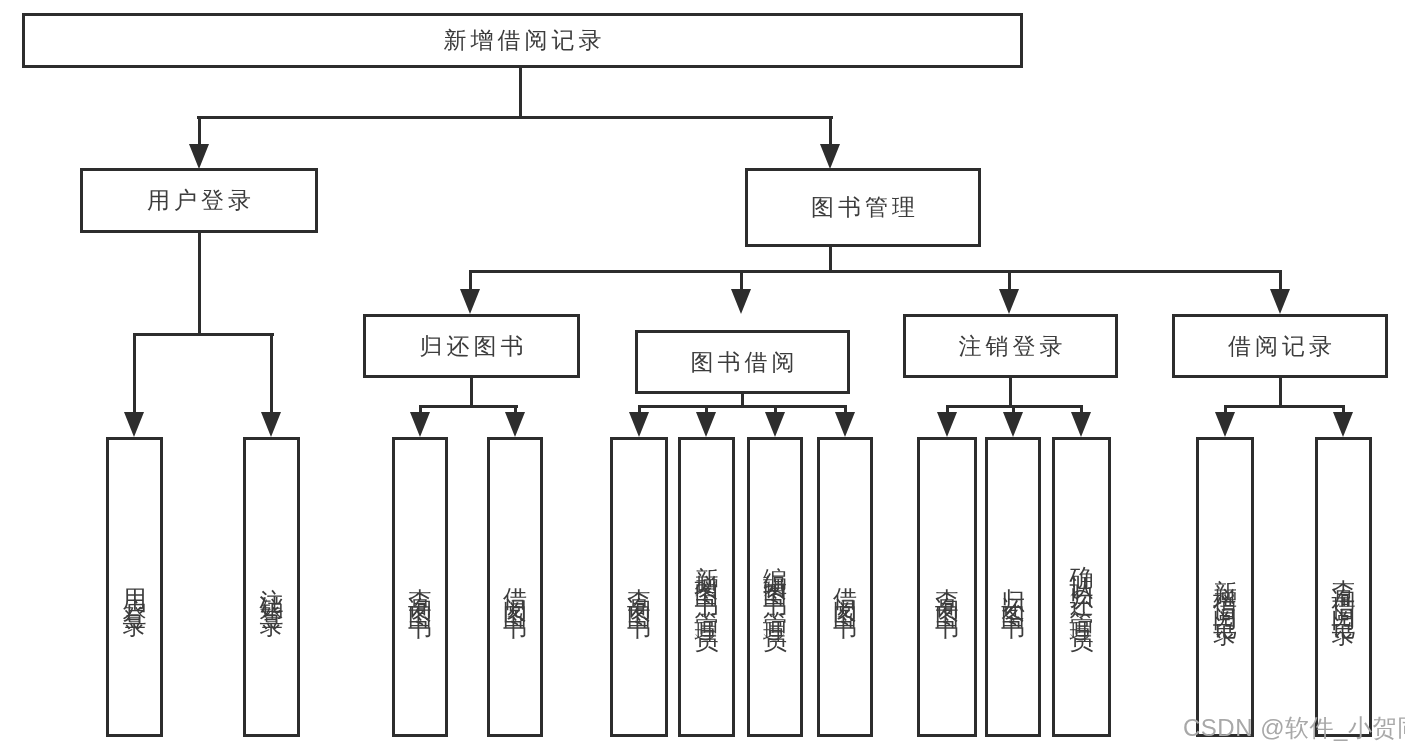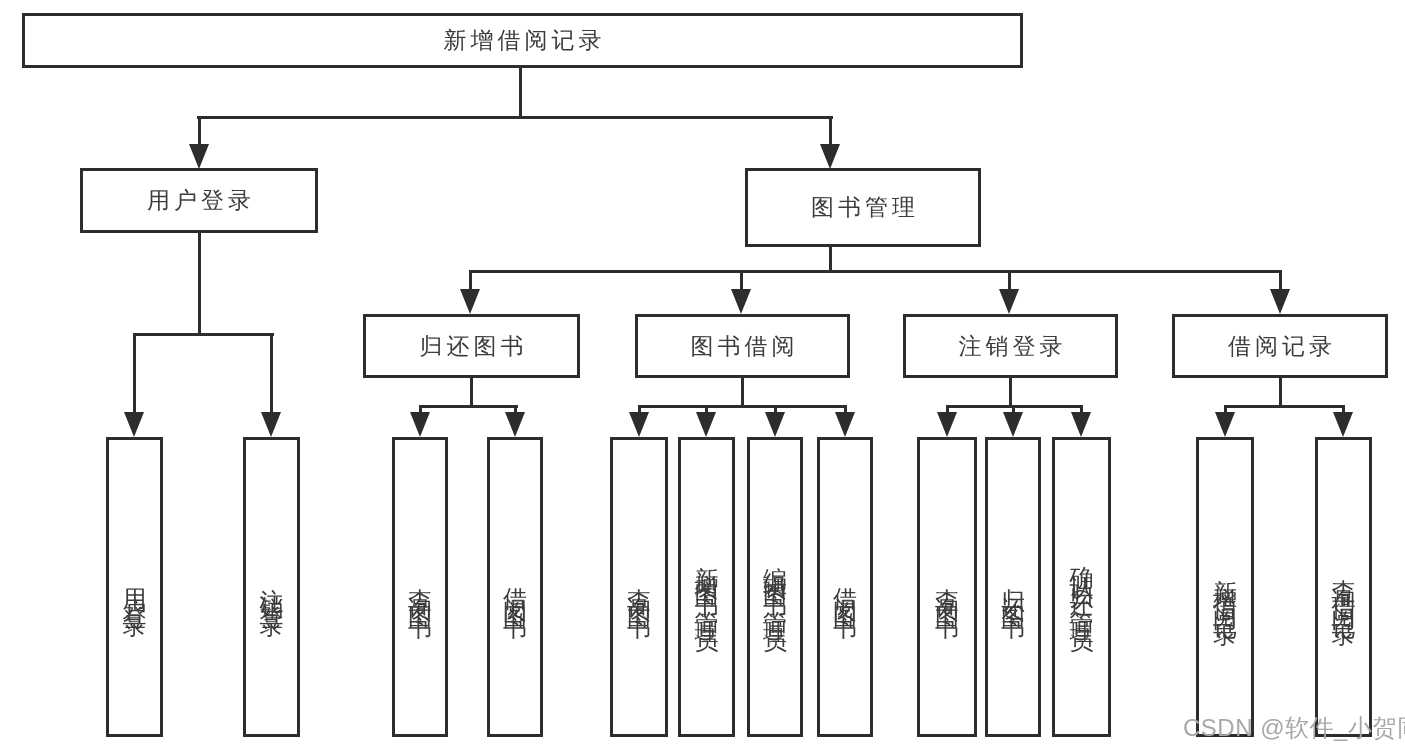--- a/index.html
+++ b/index.html
@@ -78,21 +78,21 @@
   <div class="line" style="left:740px; top:270px; width:3px; height:21px;"></div>
   <div class="arr" style="left:731px; top:289px;"></div>
   <div class="line" style="left:1008px; top:270px; width:3px; height:21px;"></div>
   <div class="arr" style="left:999px; top:289px;"></div>
   <div class="line" style="left:1279px; top:270px; width:3px; height:21px;"></div>
   <div class="arr" style="left:1270px; top:289px;"></div>
 
   <div class="box hbox" style="left:363px; top:314px; width:217px; height:64px;">
     <span>归还图书</span>
   </div>
-  <div class="box hbox" style="left:635px; top:314px; width:215px; height:64px;text-align:center;">
+  <div class="box hbox" style="left:635px; top:330px; width:215px; height:64px;text-align:center;">
     <span>图书借阅</span>
   </div>
   <div class="box hbox" style="left:903px; top:314px; width:215px; height:64px;">
     <span>注销登录</span>
   </div>
   <div class="box hbox" style="left:1172px; top:314px; width:216px; height:64px;">
     <span>借阅记录</span>
   </div>
 
   <div class="line" style="left:470px; top:378px; width:3px; height:30px;"></div>

